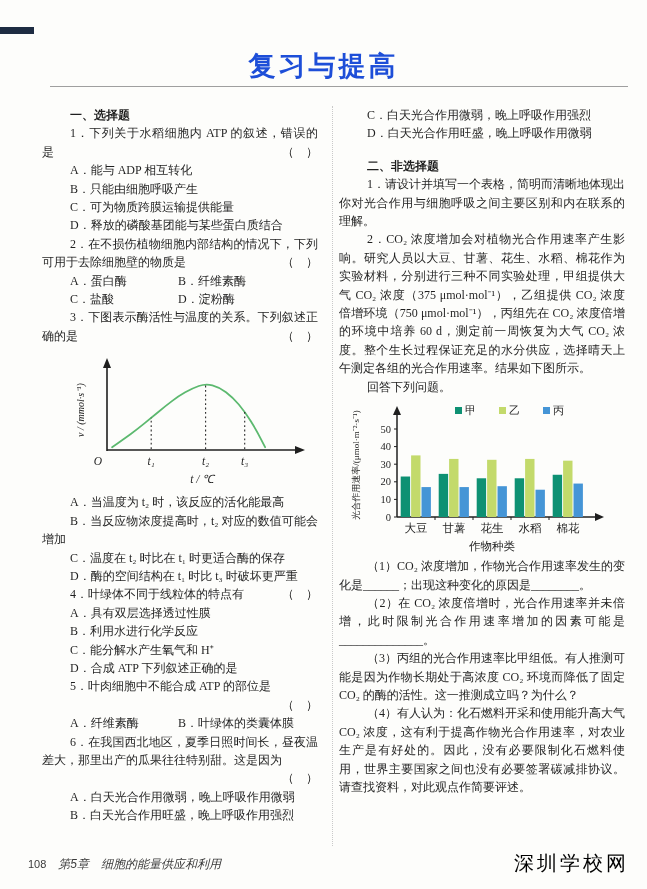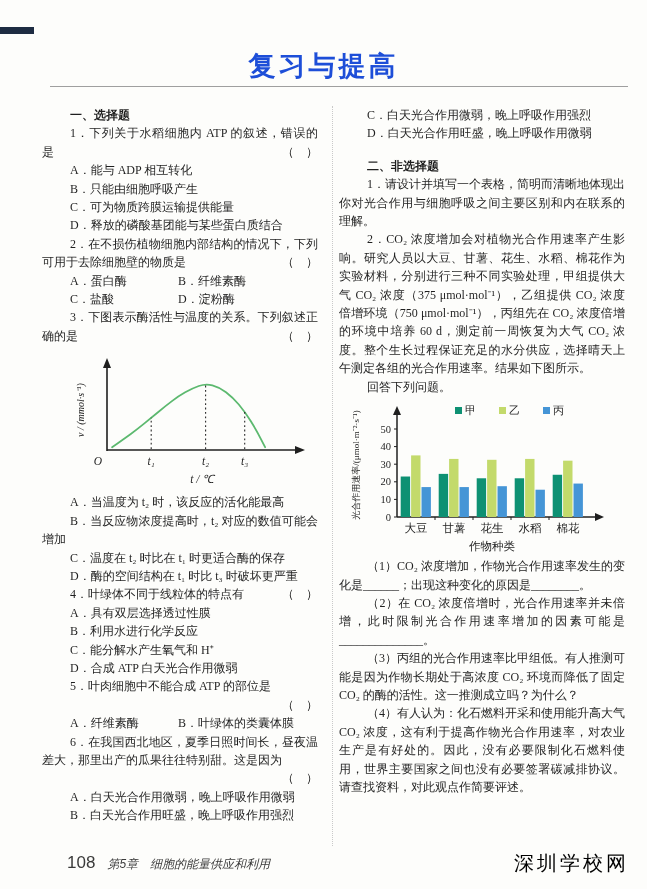--- a/index.html
+++ b/index.html
@@ -30,21 +30,21 @@
   .bracket{float:right;}
   .opt-row{padding-left:28px;display:flex;text-align:left;}
   .opt-row .c1{width:108px;flex:none;}
   .chart-line{display:block;margin:5px 0 3px 16px;}
   .chart-bar{display:block;margin:3px 0 3px 8px;}
   svg text{font-family:"Liberation Serif", serif;fill:#1f1f1f;}
   .page-footer{
     position:absolute;left:28px;bottom:16px;display:flex;gap:12px;align-items:baseline;
     font-family:"Liberation Sans", sans-serif;color:#3a3a3a;
   }
-  .page-footer .num{font-size:17px;margin-left:39px;}
+  .page-footer .num{font-size:11px;}
   .page-footer .chap{font-size:12px;font-style:italic;}
   .watermark{
     position:absolute;right:18px;bottom:12px;font-size:20px;letter-spacing:3px;
     color:#000000;font-family:"Liberation Serif", serif;
   }
 </style>
 </head>
 <body>
 
 <div class="page">
@@ -94,21 +94,21 @@
 
       <p class="para">A．当温度为 t₂ 时，该反应的活化能最高</p>
       <p class="para">B．当反应物浓度提高时，t₂ 对应的数值可能会增加</p>
       <p class="para">C．温度在 t₂ 时比在 t₁ 时更适合酶的保存</p>
       <p class="para">D．酶的空间结构在 t₁ 时比 t₃ 时破坏更严重</p>
 
       <p class="stem"><span>4．叶绿体不同于线粒体的特点有</span><span class="bracket">（　）</span></p>
       <p class="para">A．具有双层选择透过性膜</p>
       <p class="para">B．利用水进行化学反应</p>
       <p class="para">C．能分解水产生氧气和 H⁺</p>
-      <p class="para">D．合成 ATP 白天光合作用微弱</p>
+      <p class="para">D．合成 ATP 下列叙述正确的是</p>
 
       <p class="stem"><span>5．叶肉细胞中不能合成 ATP 的部位是</span><span class="bracket">（　）</span></p>
       <p class="opt-row">
           <span class="c1">A．纤维素酶</span>
           <span>B．叶绿体的类囊体膜</span>
         </p>
 
       <p class="stem"><span>6．在我国西北地区，夏季日照时间长，昼夜温差大，那里出产的瓜果往往特别甜。这是因为</span><span class="bracket">（　）</span></p>
       <p class="para">A．白天光合作用微弱，晚上呼吸作用微弱</p>
       <p class="para">B．白天光合作用旺盛，晚上呼吸作用强烈</p>

